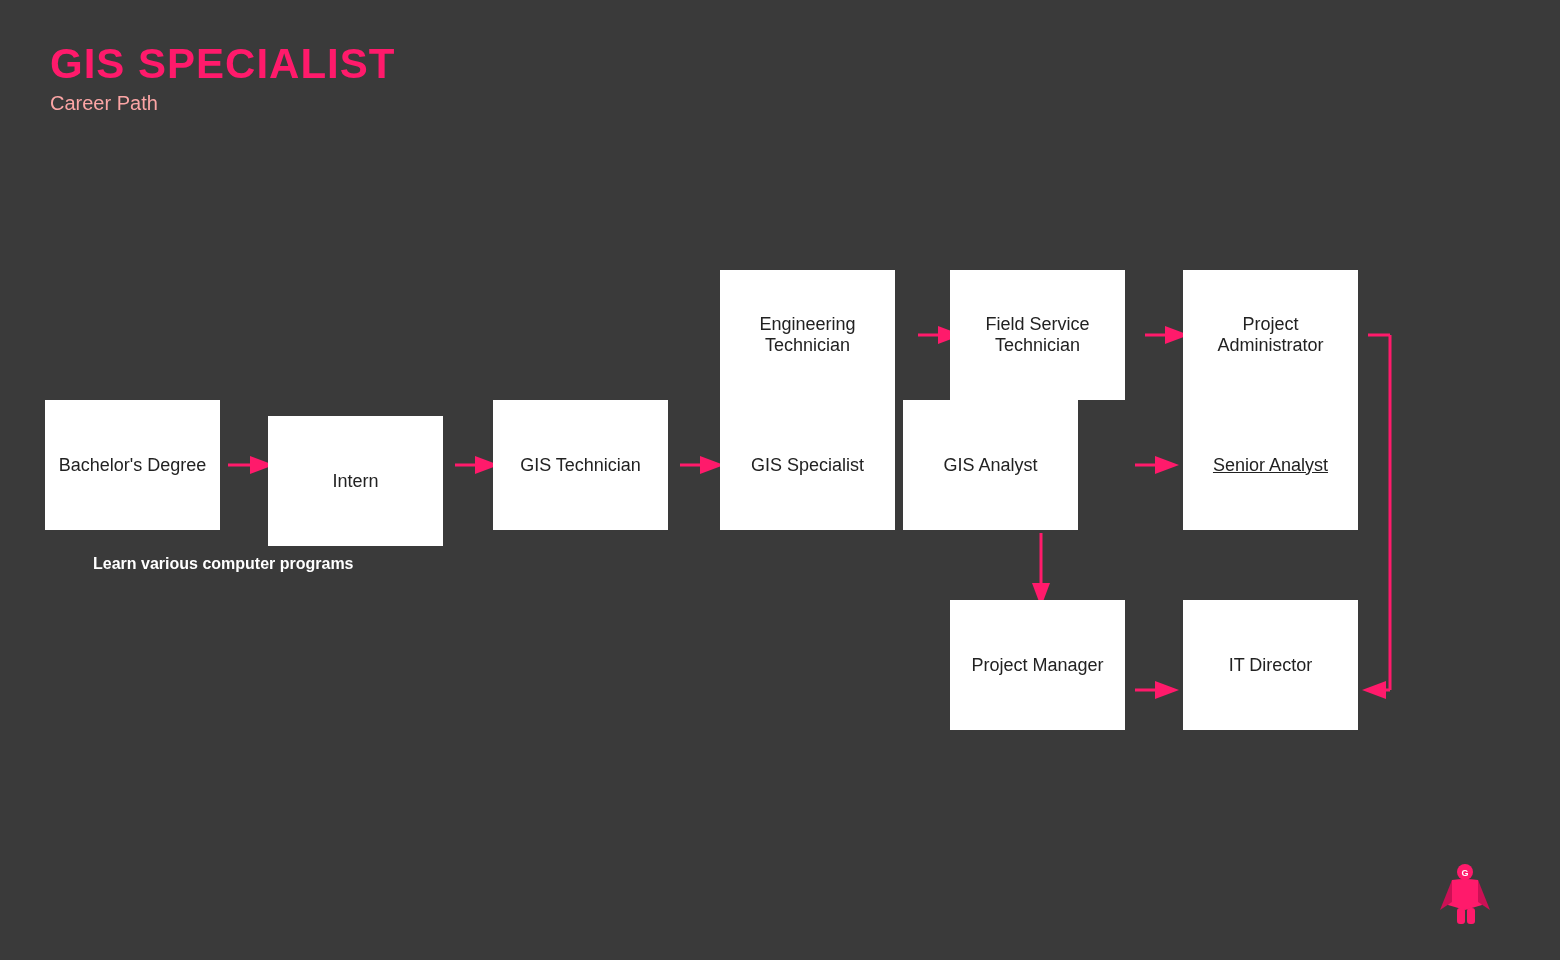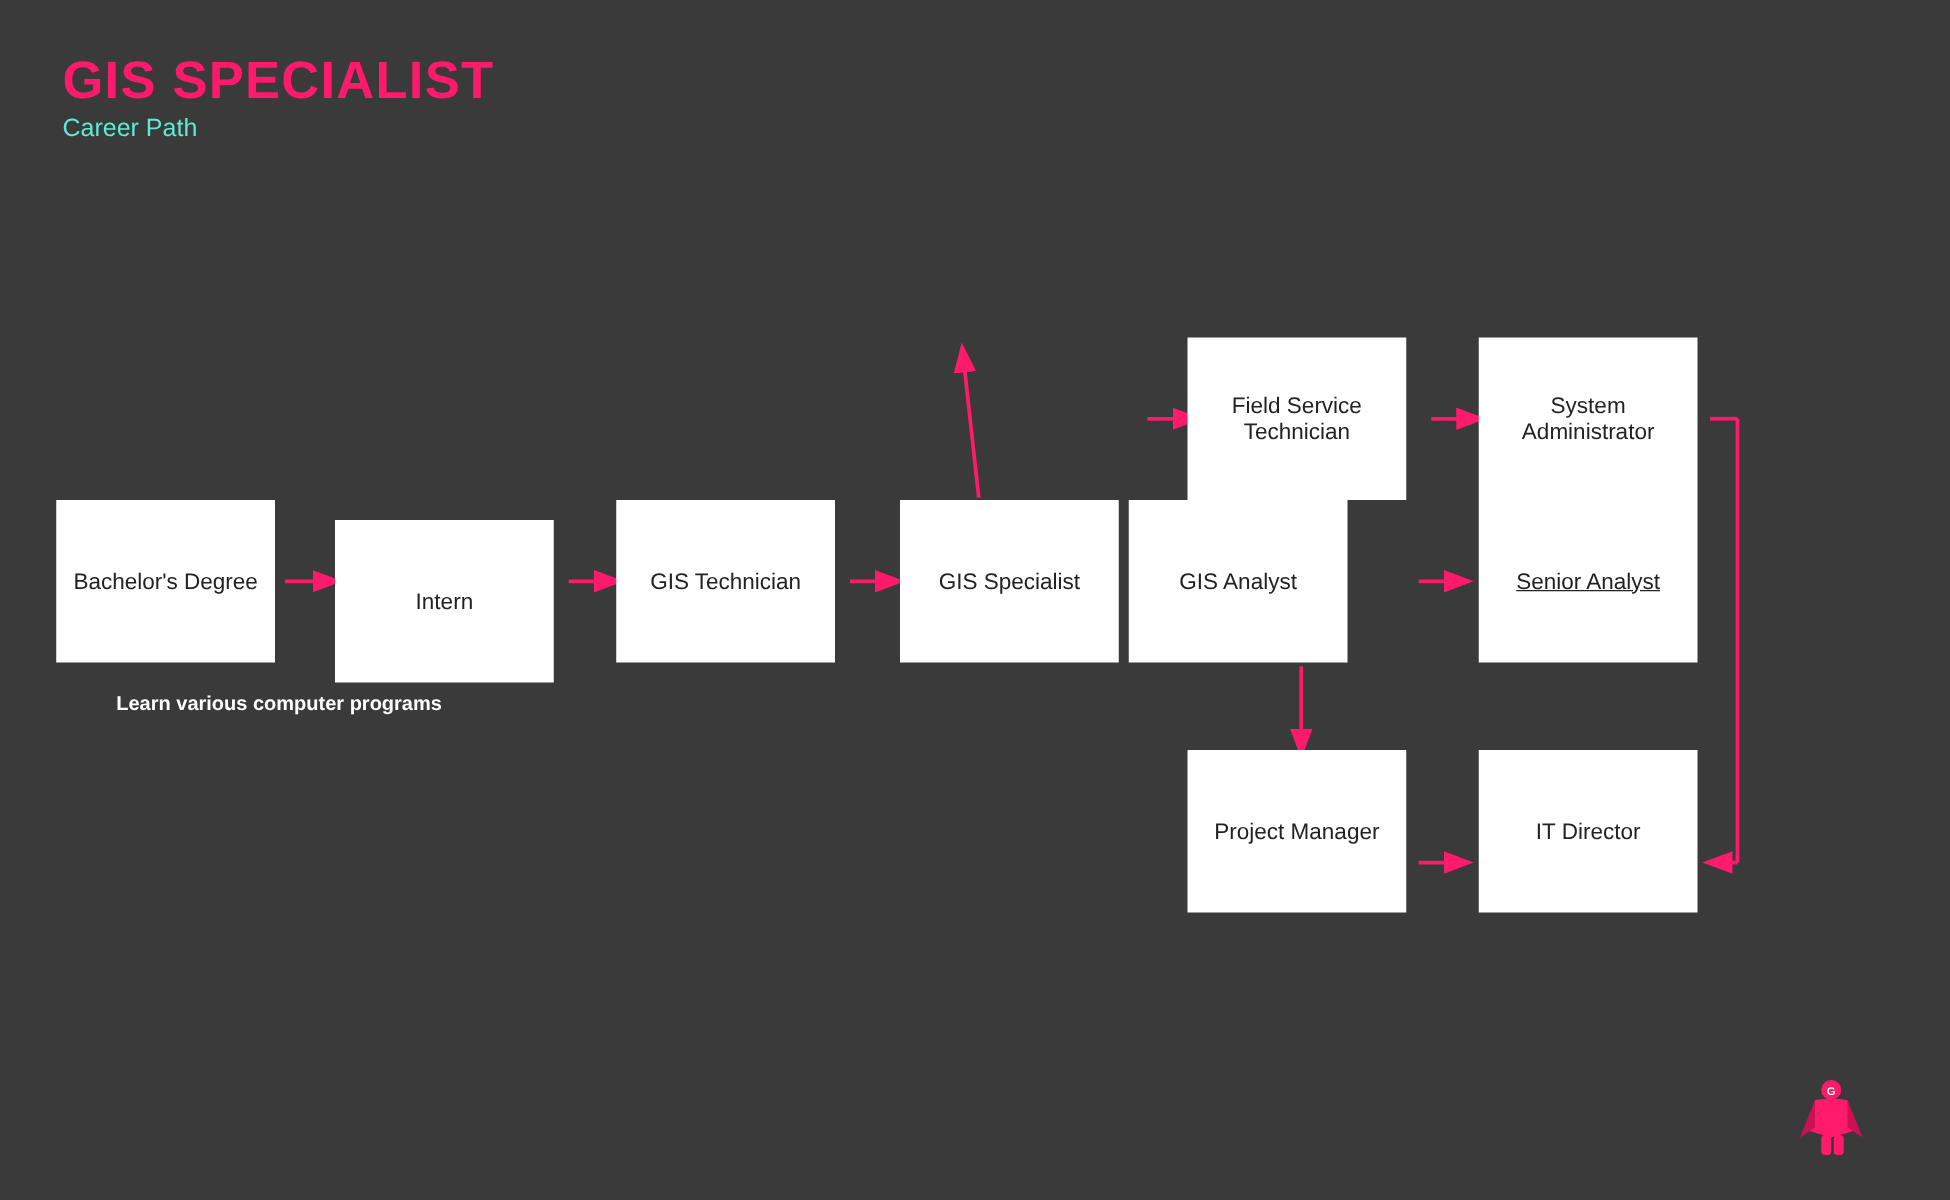--- a/index.html
+++ b/index.html
@@ -21,21 +21,21 @@
     .title {
       font-size: 42px;
       font-weight: 900;
       color: #ff1a6b;
       letter-spacing: 1px;
       text-transform: uppercase;
     }
 
     .subtitle {
       font-size: 20px;
-      color: #5eead4;
+      color: #fca5a5;
       margin-top: 4px;
     }
 
     .diagram {
       position: absolute;
       top: 140px;
       left: 0;
       width: 1560px;
       height: 780px;
     }
@@ -115,25 +115,28 @@
 
     <line x1="1135" y1="550" x2="1173" y2="550" stroke="#ff1a6b" stroke-width="3" marker-end="url(#arrow)"></line>
 
     <defs>
       <marker id="arrow" markerWidth="8" markerHeight="8" refX="6" refY="3" orient="auto">
         <path d="M0,0 L0,6 L8,3 z" fill="#ff1a6b"></path>
       </marker>
     </defs>
   </svg>
 
+  <div class="node" style="left: 720px; top: 130px;">
+    <span>Engineering Technician</span>
+  </div>
   <div class="node" style="left: 950px; top: 130px;">
     <span>Field Service Technician</span>
   </div>
   <div class="node" style="left: 1183px; top: 130px;">
-    <span>System Administrator</span>
+    <span>Project Administrator</span>
   </div>
 
   <div class="node" style="left: 45px; top: 260px;">
     <span>Bachelor's Degree</span>
   </div>
   <div class="node" style="left: 268px; top: 276px;">
     <span>Intern</span>
   </div>
   <div class="node" style="left: 493px; top: 260px;">
     <span>GIS Technician</span>

